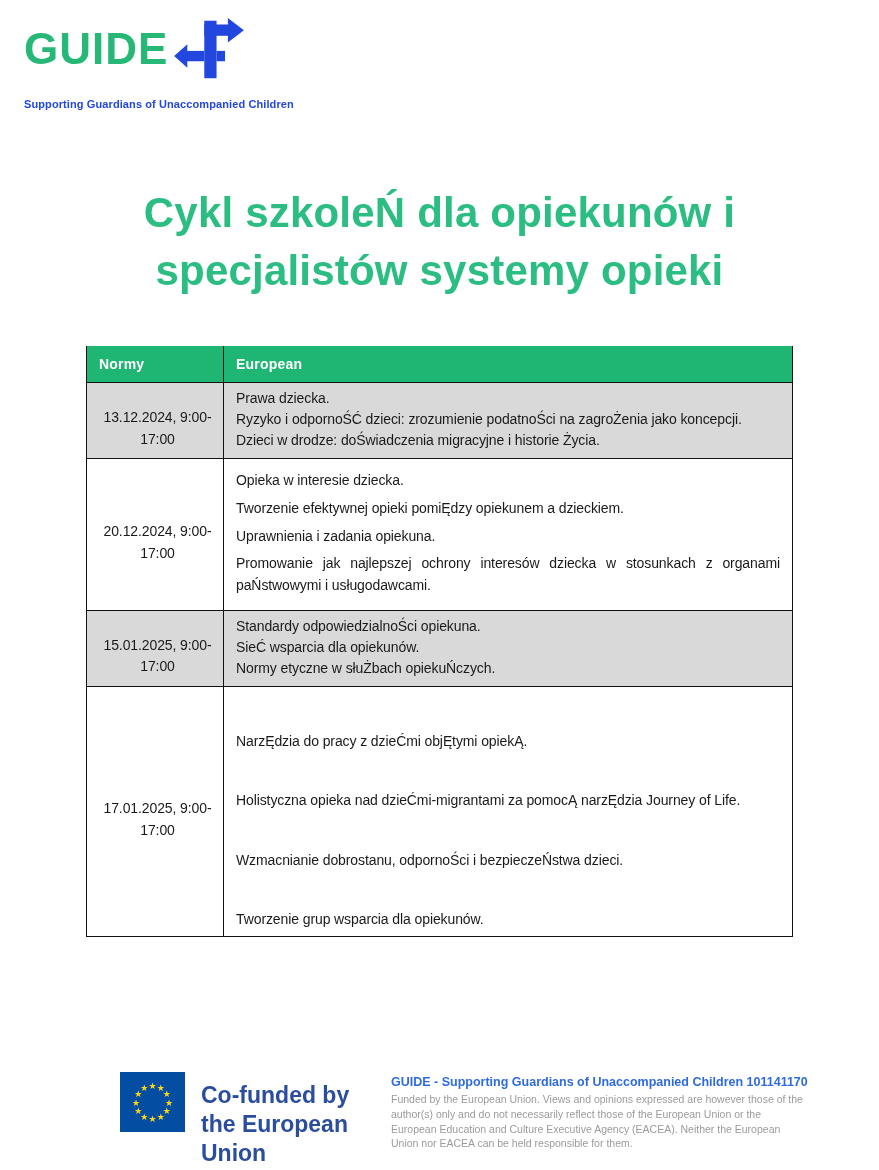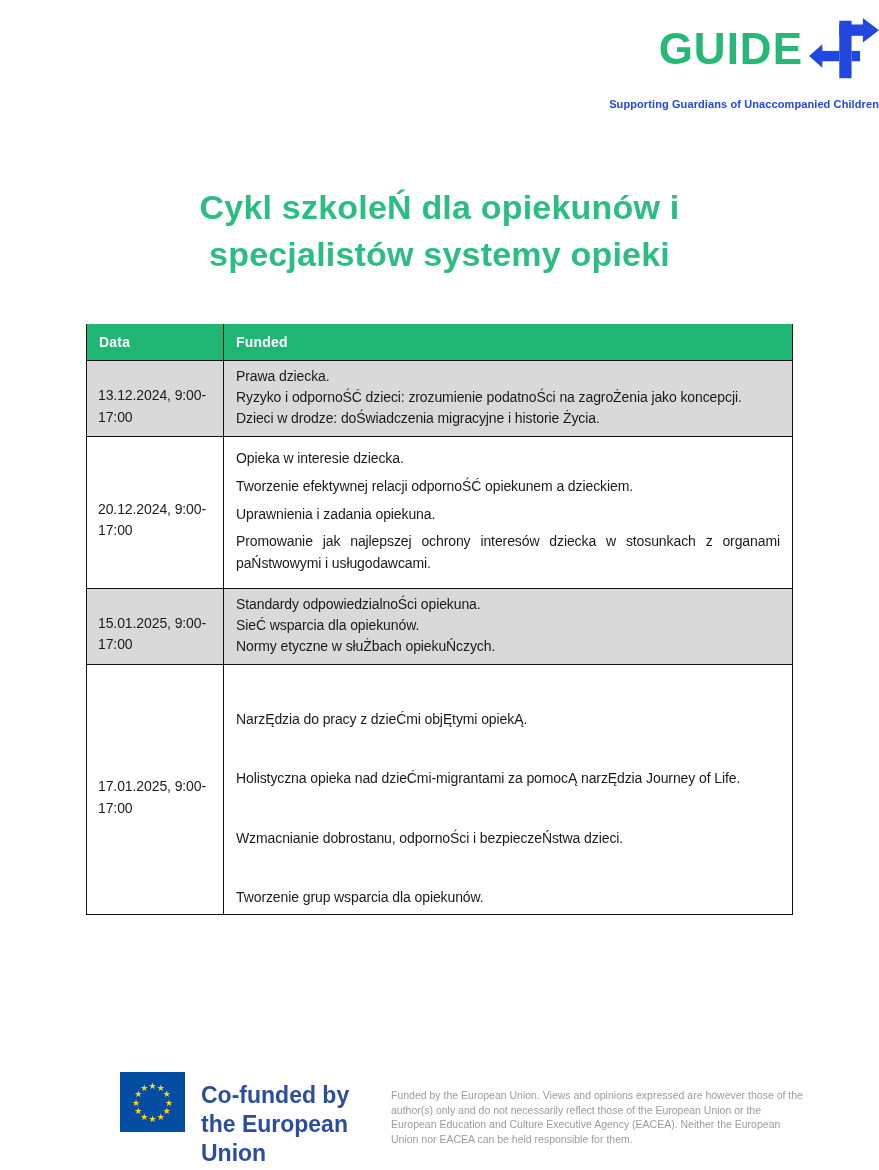--- a/index.html
+++ b/index.html
@@ -11,65 +11,65 @@
   *{box-sizing:border-box;}
   html,body{margin:0;padding:0;}
   body{
     width:879px;height:1170px;background:#ffffff;
     font-family:"Liberation Sans","DejaVu Sans",sans-serif;color:#1a1a1a;
     position:relative;overflow:hidden;
   }
   .page{width:879px;height:1170px;position:relative;}
 
   
-  .logo-block{padding-top:16px;text-align:right;}
+  .logo-block{padding-top:16px;text-align:left;padding-left:24px;}
   .logo-row{display:inline-flex;align-items:center;gap:6px;}
   .logo-text{font-size:44px;font-weight:800;color:var(--logo-green);letter-spacing:1px;line-height:1;}
   .logo-icon{display:block;}
   .logo-tagline{font-size:11px;font-weight:bold;color:var(--logo-blue);margin-top:16px;letter-spacing:0.1px;}
 
   
   h1.page-title{
     margin:74px 0 0 0;text-align:center;color:var(--title-green);
-    font-size:34px;font-weight:bold;line-height:1.38;letter-spacing:0.2px;
+    font-size:42px;font-weight:bold;line-height:1.38;letter-spacing:0.2px;
   }
 
   
   table.schedule{border-collapse:collapse;width:707px;margin:46px auto 0 auto;table-layout:fixed;}
   .schedule th{
     background:var(--header-green);color:#ffffff;text-align:left;
     font-size:14px;font-weight:bold;padding:10px 12px;
     border:1.5px solid var(--border-black);border-top:none;letter-spacing:0.2px;
   }
   .schedule th.th-date{width:137px;}
   .schedule td{
     border:1.5px solid var(--border-black);font-size:14px;letter-spacing:-0.1px;
     vertical-align:middle;
   }
   .schedule tbody tr:nth-child(odd){background:var(--row-gray);}
-  .cell-date{padding:24px 6px 8px 11px;line-height:1.55;}
+  .cell-date{padding:24px 6px 8px 11px;line-height:1.55;text-align:center;}
   .cell-program{padding:5px 12px 7px 12px;}
   .cell-program p{margin:0;line-height:1.5;}
   .schedule tbody tr:nth-child(2) .cell-program p{margin:6px 0;line-height:1.55;}
   .schedule tbody tr:nth-child(4) .cell-program p{line-height:1.45;margin-top:39px;}
   .schedule tbody tr:nth-child(5) .cell-program p{line-height:1.35;}
 
   
   footer.page-footer{
     position:absolute;top:1072px;left:120px;right:70px;
     display:flex;align-items:flex-start;
   }
   .eu-flag{flex:0 0 auto;}
   .cofunded{
     margin-left:16px;margin-top:9px;font-size:23px;font-weight:bold;
     color:var(--cofunded-navy);line-height:1.25;flex:0 0 auto;width:176px;
   }
   .project-block{margin-left:14px;margin-top:2px;width:440px;}
   .project-heading{font-size:12.5px;font-weight:bold;color:var(--project-blue);line-height:1.3;}
-  .project-disclaimer{font-size:10.5px;color:var(--disclaimer-gray);line-height:1.4;margin-top:14px;}
+  .project-disclaimer{font-size:10.5px;color:var(--disclaimer-gray);line-height:1.4;margin-top:2px;}
 </style>
 </head>
 <body>
 
 <div class="page">
 
   <header class="logo-block">
     <div class="logo-row">
       <span class="logo-text">GUIDE</span>
       <svg class="logo-icon" width="70" height="66" viewBox="0 0 74 70" xmlns="http://www.w3.org/2000/svg">
@@ -87,38 +87,38 @@
   </header>
 
   <h1 class="page-title">
     <span>Cykl szkoleŃ dla opiekunów i</span><br>
     <span>specjalistów systemy opieki</span>
   </h1>
 
   <table class="schedule">
     <thead>
       <tr>
-        <th class="th-date">Data</th>
-        <th>Funded</th>
+        <th class="th-date">Normy</th>
+        <th>European</th>
       </tr>
     </thead>
     <tbody>
         <tr>
           <td class="cell-date">13.12.2024, 9:00-17:00</td>
           <td class="cell-program">
             <p>Prawa dziecka.</p>
             <p>Ryzyko i odpornoŚĆ dzieci: zrozumienie podatnoŚci na zagroŻenia jako koncepcji.</p>
             <p>Dzieci w drodze: doŚwiadczenia migracyjne i historie Życia.</p>
           </td>
         </tr>
         <tr>
           <td class="cell-date">20.12.2024, 9:00-17:00</td>
           <td class="cell-program">
             <p>Opieka w interesie dziecka.</p>
-            <p>Tworzenie efektywnej relacji odpornoŚĆ opiekunem a dzieckiem.</p>
+            <p>Tworzenie efektywnej opieki pomiĘdzy opiekunem a dzieckiem.</p>
             <p>Uprawnienia i zadania opiekuna.</p>
             <p style="text-align: justify;">Promowanie jak najlepszej ochrony interesów dziecka w stosunkach z organami paŃstwowymi i usługodawcami.</p>
           </td>
         </tr>
         <tr>
           <td class="cell-date">15.01.2025, 9:00-17:00</td>
           <td class="cell-program">
             <p>Standardy odpowiedzialnoŚci opiekuna.</p>
             <p>SieĆ wsparcia dla opiekunów.</p>
             <p>Normy etyczne w słuŻbach opiekuŃczych.</p>
@@ -152,17 +152,18 @@
         <text x="16" y="33.5">★</text>
         <text x="18.2" y="25.25">★</text>
         <text x="24.25" y="19.2">★</text>
       </g>
     </svg>
     <div class="cofunded">
       <span>Co-funded by</span><br>
       <span>the European Union</span>
     </div>
     <div class="project-block">
+      <div class="project-heading">GUIDE - Supporting Guardians of Unaccompanied Children 101141170</div>
       <div class="project-disclaimer">Funded by the European Union. Views and opinions expressed are however those of the author(s) only and do not necessarily reflect those of the European Union or the European Education and Culture Executive Agency (EACEA). Neither the European Union nor EACEA can be held responsible for them.</div>
     </div>
   </footer>
 
 </div>
 
 </body></html>

